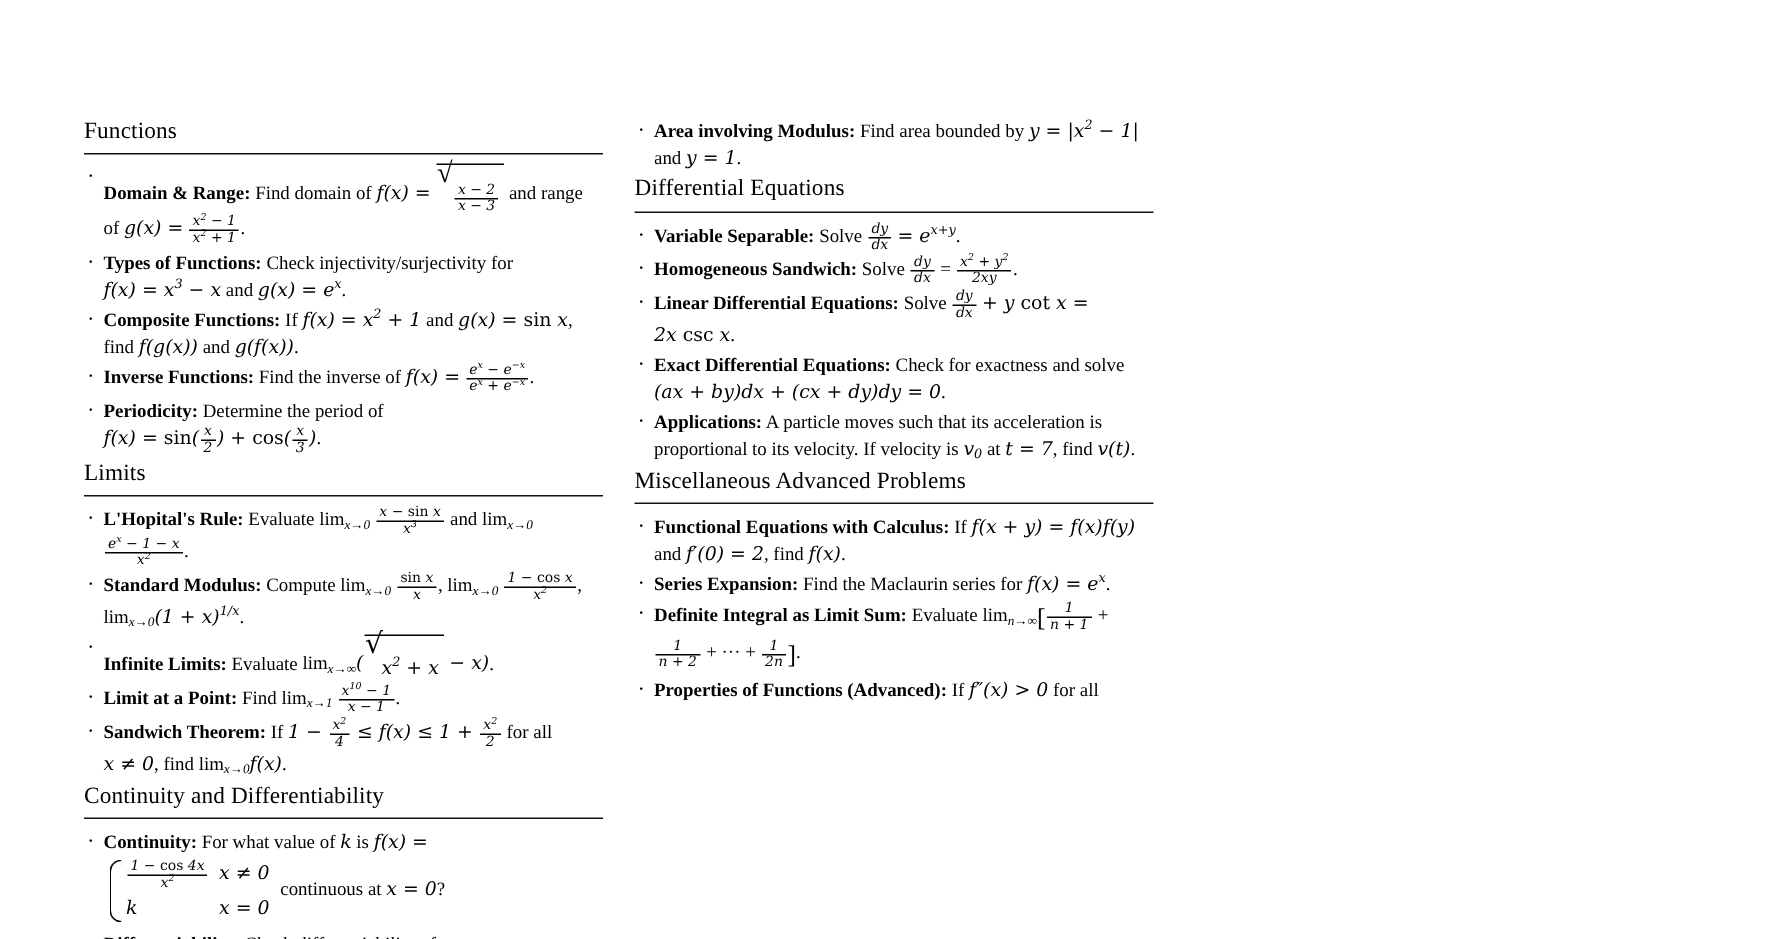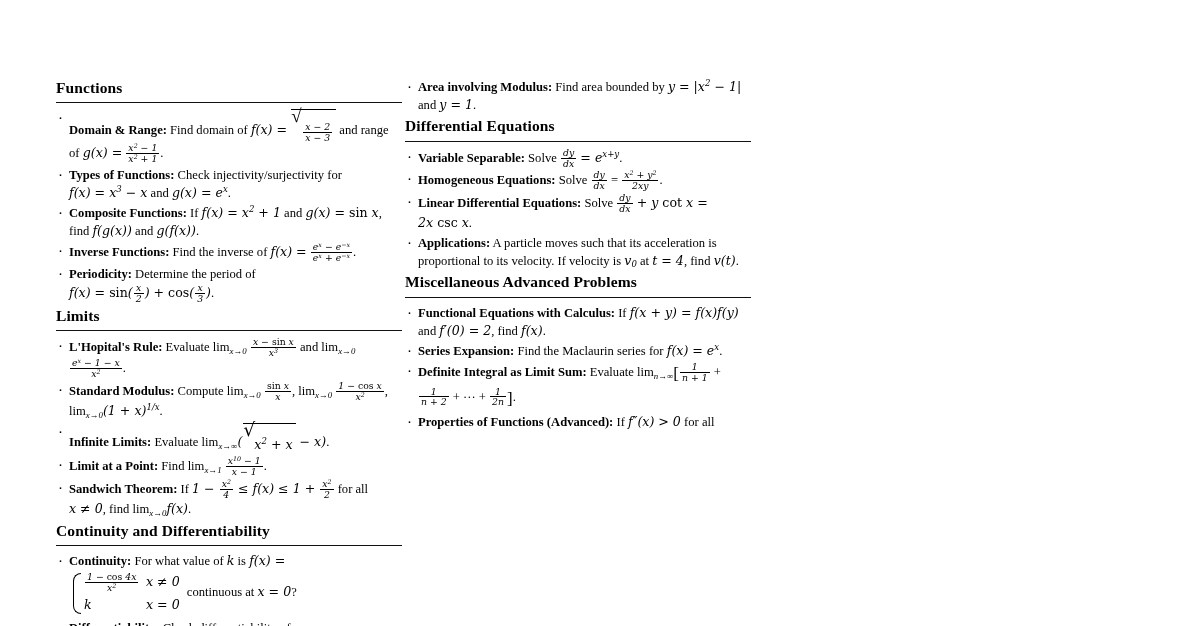--- a/index.html
+++ b/index.html
@@ -18,25 +18,25 @@
     position: relative;
     width: 1191px;
     height: 626px;
   }
   .col {
     position: absolute;
     top: 78px;
     width: 346px;
   }
   .col-left  { left: 56px; }
-  .col-right { left: 405px; }
+  .col-right { left: 423px; }
 
   h2.section-heading {
     font-family: "Liberation Serif", "DejaVu Serif", serif;
-    font-weight: bold;
+    font-weight: normal;
     font-size: 15.5px;
     line-height: 1.25;
     margin: 0 0 0 0;
     padding: 0 0 5px 0;
     letter-spacing: 0.1px;
   }
   .section { margin-bottom: 0; }
   .section + .section { }
   .rule {
     border: 0;
@@ -286,42 +286,47 @@
       <ul class="items">
 
         <li>
           <span class="lbl">Variable Separable:</span>
           <span>Solve</span>
           <span class="frac"><span class="num m">dy</span><span class="den m">dx</span></span>
           <span class="m">= e<sup>x+y</sup></span><span class="mr">.</span>
         </li>
 
         <li>
-          <span class="lbl">Homogeneous Equations:</span>
+          <span class="lbl">Homogeneous Sandwich:</span>
           <span>Solve</span>
           <span class="frac"><span class="num m">dy</span><span class="den m">dx</span></span>
           <span class="mr">=</span>
           <span class="frac"><span class="num m">x<sup>2</sup> + y<sup>2</sup></span><span class="den m">2xy</span></span><span class="mr">.</span>
         </li>
 
         <li>
           <span class="lbl">Linear Differential Equations:</span>
           <span>Solve</span>
           <span class="frac"><span class="num m">dy</span><span class="den m">dx</span></span>
           <span class="m">+ y <span class="mr">cot</span> x =</span>
           <span class="m">2x <span class="mr">csc</span> x</span><span class="mr">.</span>
         </li>
 
+        <li>
+          <span class="lbl">Exact Differential Equations:</span>
+          <span>Check for exactness and solve</span>
+          <span class="m">(ax + by)dx + (cx + dy)dy = 0</span><span class="mr">.</span>
+        </li>
 
         <li>
           <span class="lbl">Applications:</span>
           <span>A particle moves such that its acceleration is proportional to its velocity. If velocity is</span>
           <span class="m">v<sub>0</sub></span>
           <span>at</span>
-          <span class="m">t = 4</span><span class="mr">, find</span>
+          <span class="m">t = 7</span><span class="mr">, find</span>
           <span class="m">v(t)</span><span class="mr">.</span>
         </li>
 
       </ul>
     </div>
 
     <div class="section">
       <h2 class="section-heading">Miscellaneous Advanced Problems</h2>
       <hr class="rule">
       <ul class="items">

